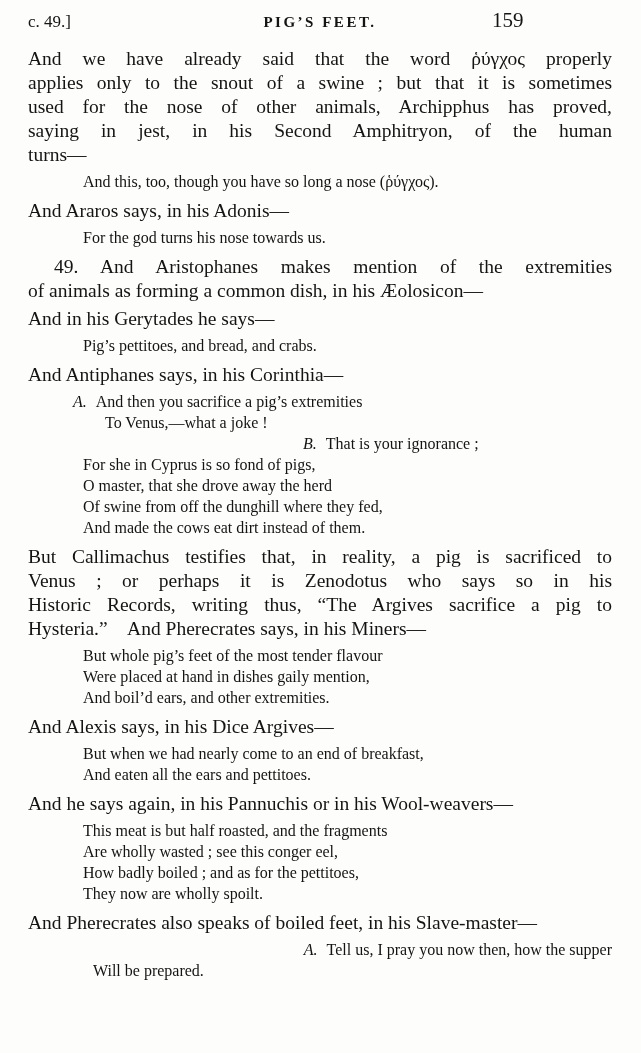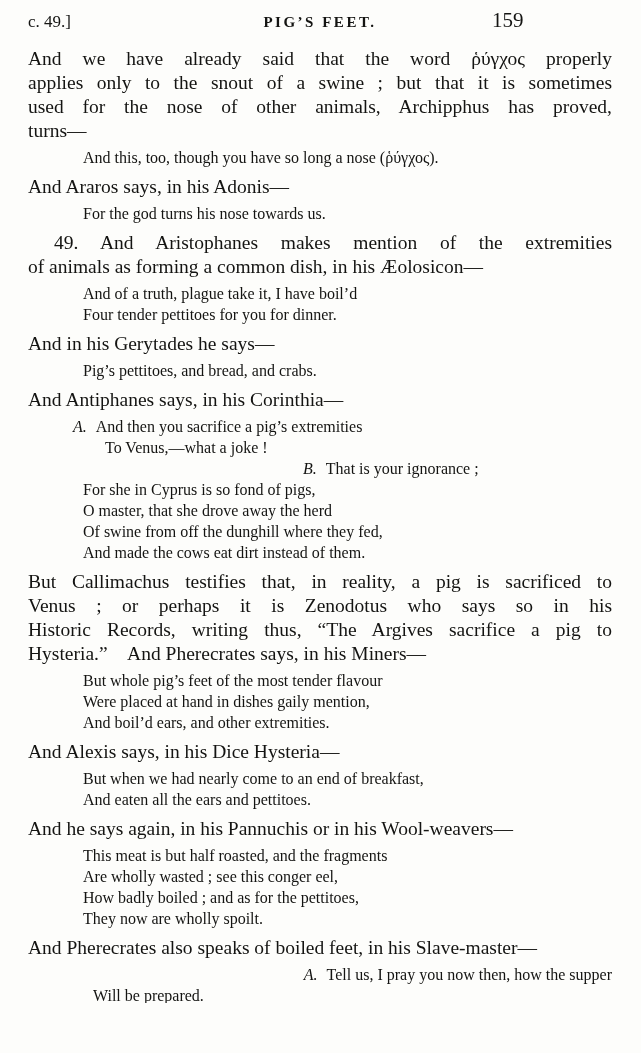--- a/index.html
+++ b/index.html
@@ -49,44 +49,41 @@
   <div class="hdr">
     <span class="left">c. 49.]</span>
     <span class="mid">PIG’S FEET.</span>
     <span class="right">159</span>
   </div>
 
   <div class="p">
     <div class="jl">And we have already said that the word ῥύγχος properly</div>
     <div class="jl">applies only to the snout of a swine ; but that it is sometimes</div>
     <div class="jl">used for the nose of other animals, Archipphus has proved,</div>
+    <div class="jl">saying in jest, in his Second Amphitryon, of the human</div>
     <div class="ll">turns—</div>
   </div>
 
   <div class="q">
     <div class="l">And this, too, though you have so long a nose (ῥύγχος).</div>
   </div>
 
   <div class="p">
     <div class="ll">And Araros says, in his Adonis—</div>
   </div>
 
   <div class="q">
     <div class="l">For the god turns his nose towards us.</div>
   </div>
 
   <div class="p">
     <div class="jl indent">49. And Aristophanes makes mention of the extremities</div>
     <div class="ll">of animals as forming a common dish, in his Æolosicon—</div>
   </div>
 
-  <div class="q">
-    <div class="l">And of a truth, plague take it, I have boil’d</div>
-    <div class="l">Four tender pettitoes for you for dinner.</div>
-  </div>
 
   <div class="p">
     <div class="ll">And in his Gerytades he says—</div>
   </div>
 
   <div class="q">
     <div class="l">Pig’s pettitoes, and bread, and crabs.</div>
   </div>
 
   <div class="p">
@@ -114,21 +111,21 @@
     <div class="ll">Hysteria.” And Pherecrates says, in his Miners—</div>
   </div>
 
   <div class="q">
     <div class="l">But whole pig’s feet of the most tender flavour</div>
     <div class="l">Were placed at hand in dishes gaily mention,</div>
     <div class="l">And boil’d ears, and other extremities.</div>
   </div>
 
   <div class="p">
-    <div class="ll">And Alexis says, in his Dice Hysteria—</div>
+    <div class="ll">And Alexis says, in his Dice Argives—</div>
   </div>
 
   <div class="q">
     <div class="l">But when we had nearly come to an end of breakfast,</div>
     <div class="l">And eaten all the ears and pettitoes.</div>
   </div>
 
   <div class="p">
     <div class="ll">And he says again, in his Pannuchis or in his Wool-weavers—</div>
   </div>

